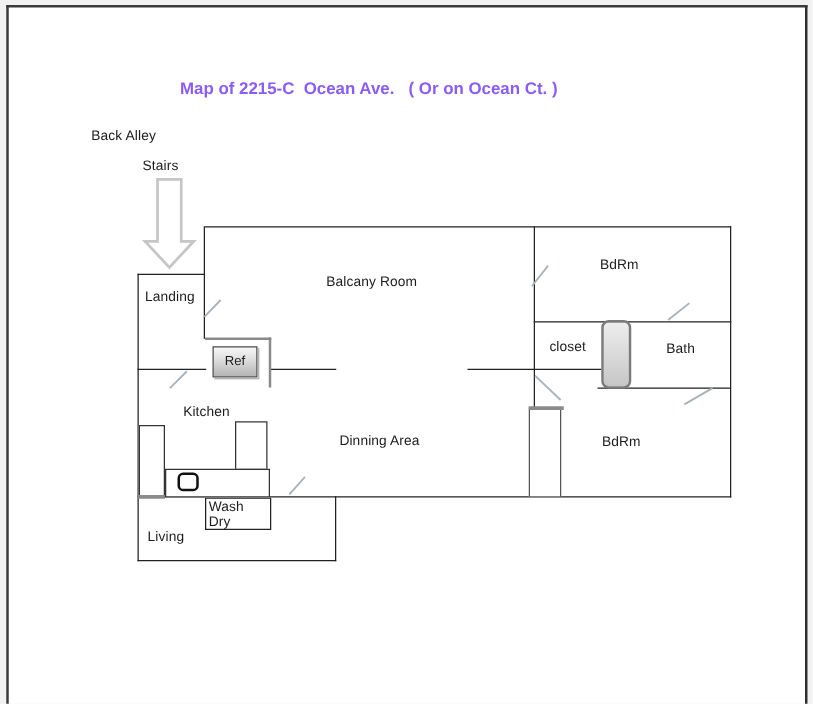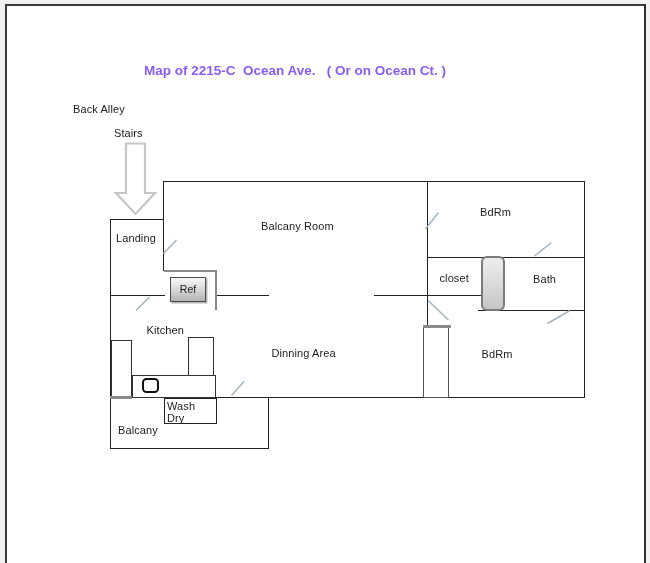--- a/index.html
+++ b/index.html
@@ -108,20 +108,20 @@
       <line x1="428" y1="300.5" x2="448.5" y2="320"></line>
       <line x1="547.5" y1="323.5" x2="570" y2="310.5"></line>
       <line x1="231.5" y1="395.5" x2="244" y2="381.5"></line>
     </g>
   </svg>
 
   <span class="lbl" style="left:116px;   top:232.5px;">Landing</span>
   <span class="lbl" style="left:261px;   top:220.5px;">Balcany Room</span>
   <span class="lbl" style="left:146.5px; top:324.5px;">Kitchen</span>
   <span class="lbl" style="left:271.5px; top:347.5px;">Dinning Area</span>
-  <span class="lbl" style="left:118px;   top:424.5px;">Balcany</span>
+  <span class="lbl" style="left:118px;   top:424.5px;">Living</span>
   <span class="lbl" style="left:480px;   top:206.5px;">BdRm</span>
   <span class="lbl" style="left:439.5px; top:272.5px;">closet</span>
   <span class="lbl" style="left:533px;   top:273.5px;">Bath</span>
   <span class="lbl" style="left:481.5px; top:349px;">BdRm</span>
   <span class="lbl" style="left:167px;   top:400.5px;text-align:right;">Wash</span>
   <span class="lbl" style="left:167px;   top:412.5px;">Dry</span>
 </div>
 
 </body></html>

